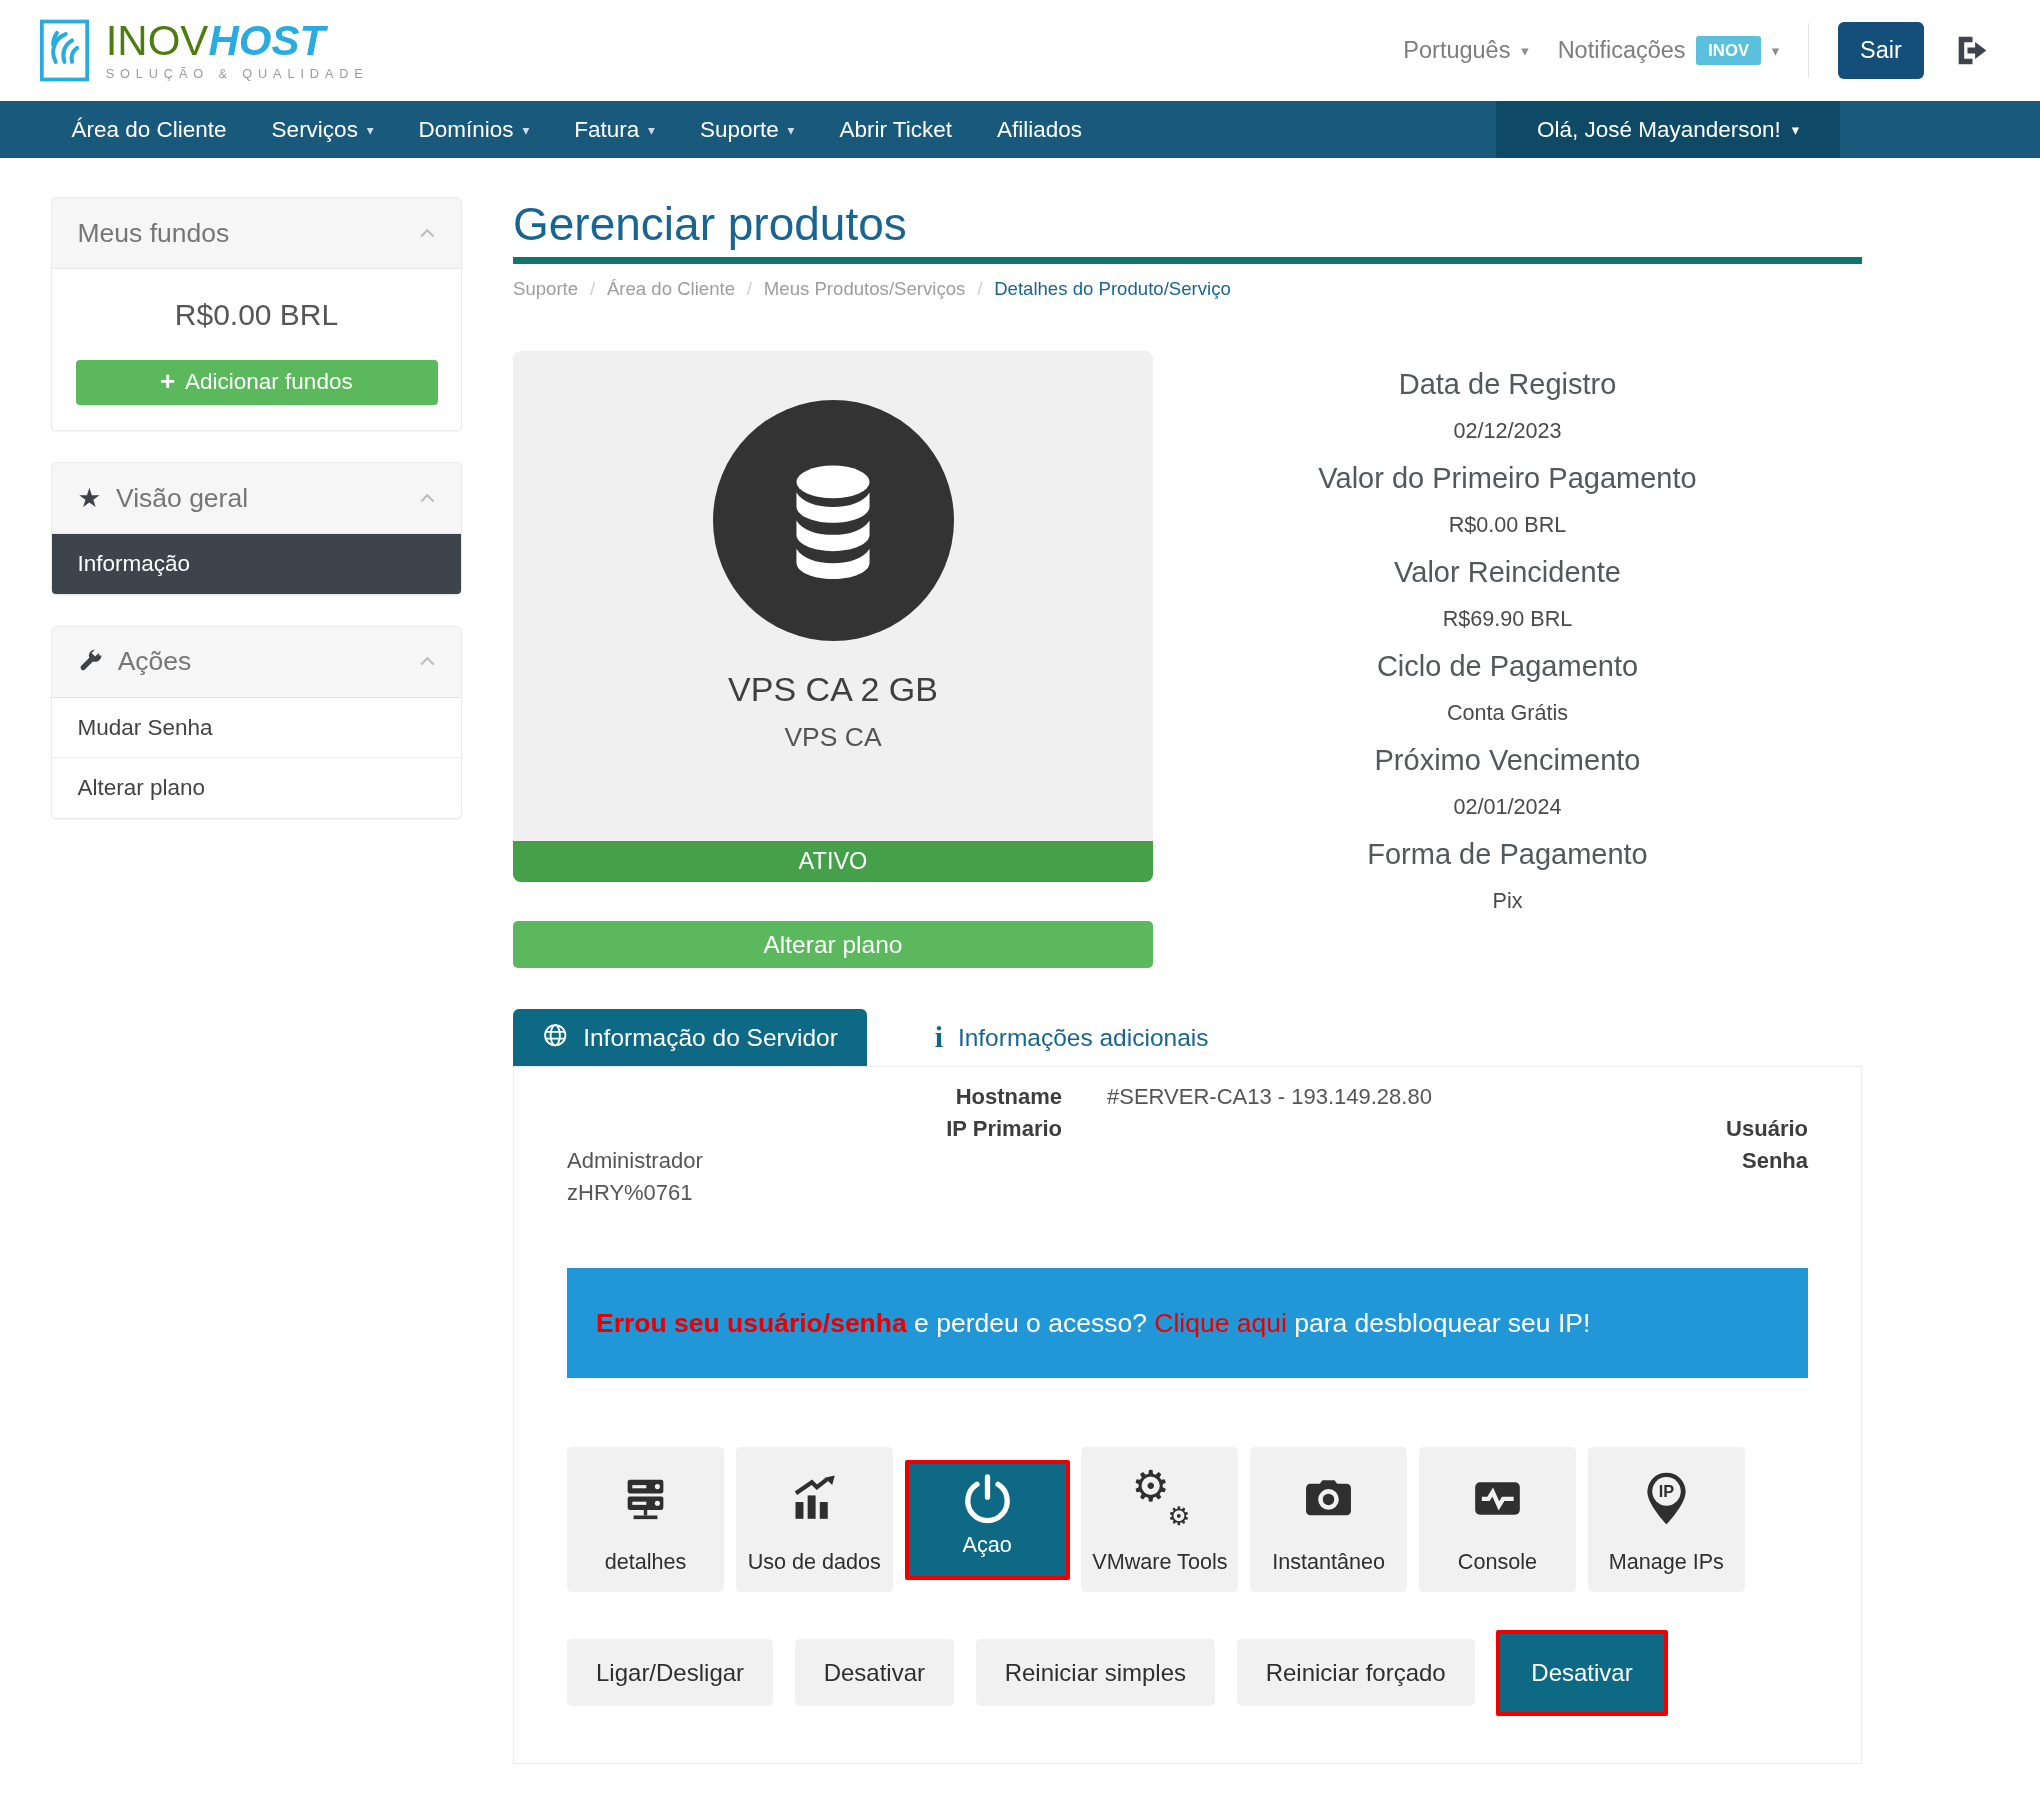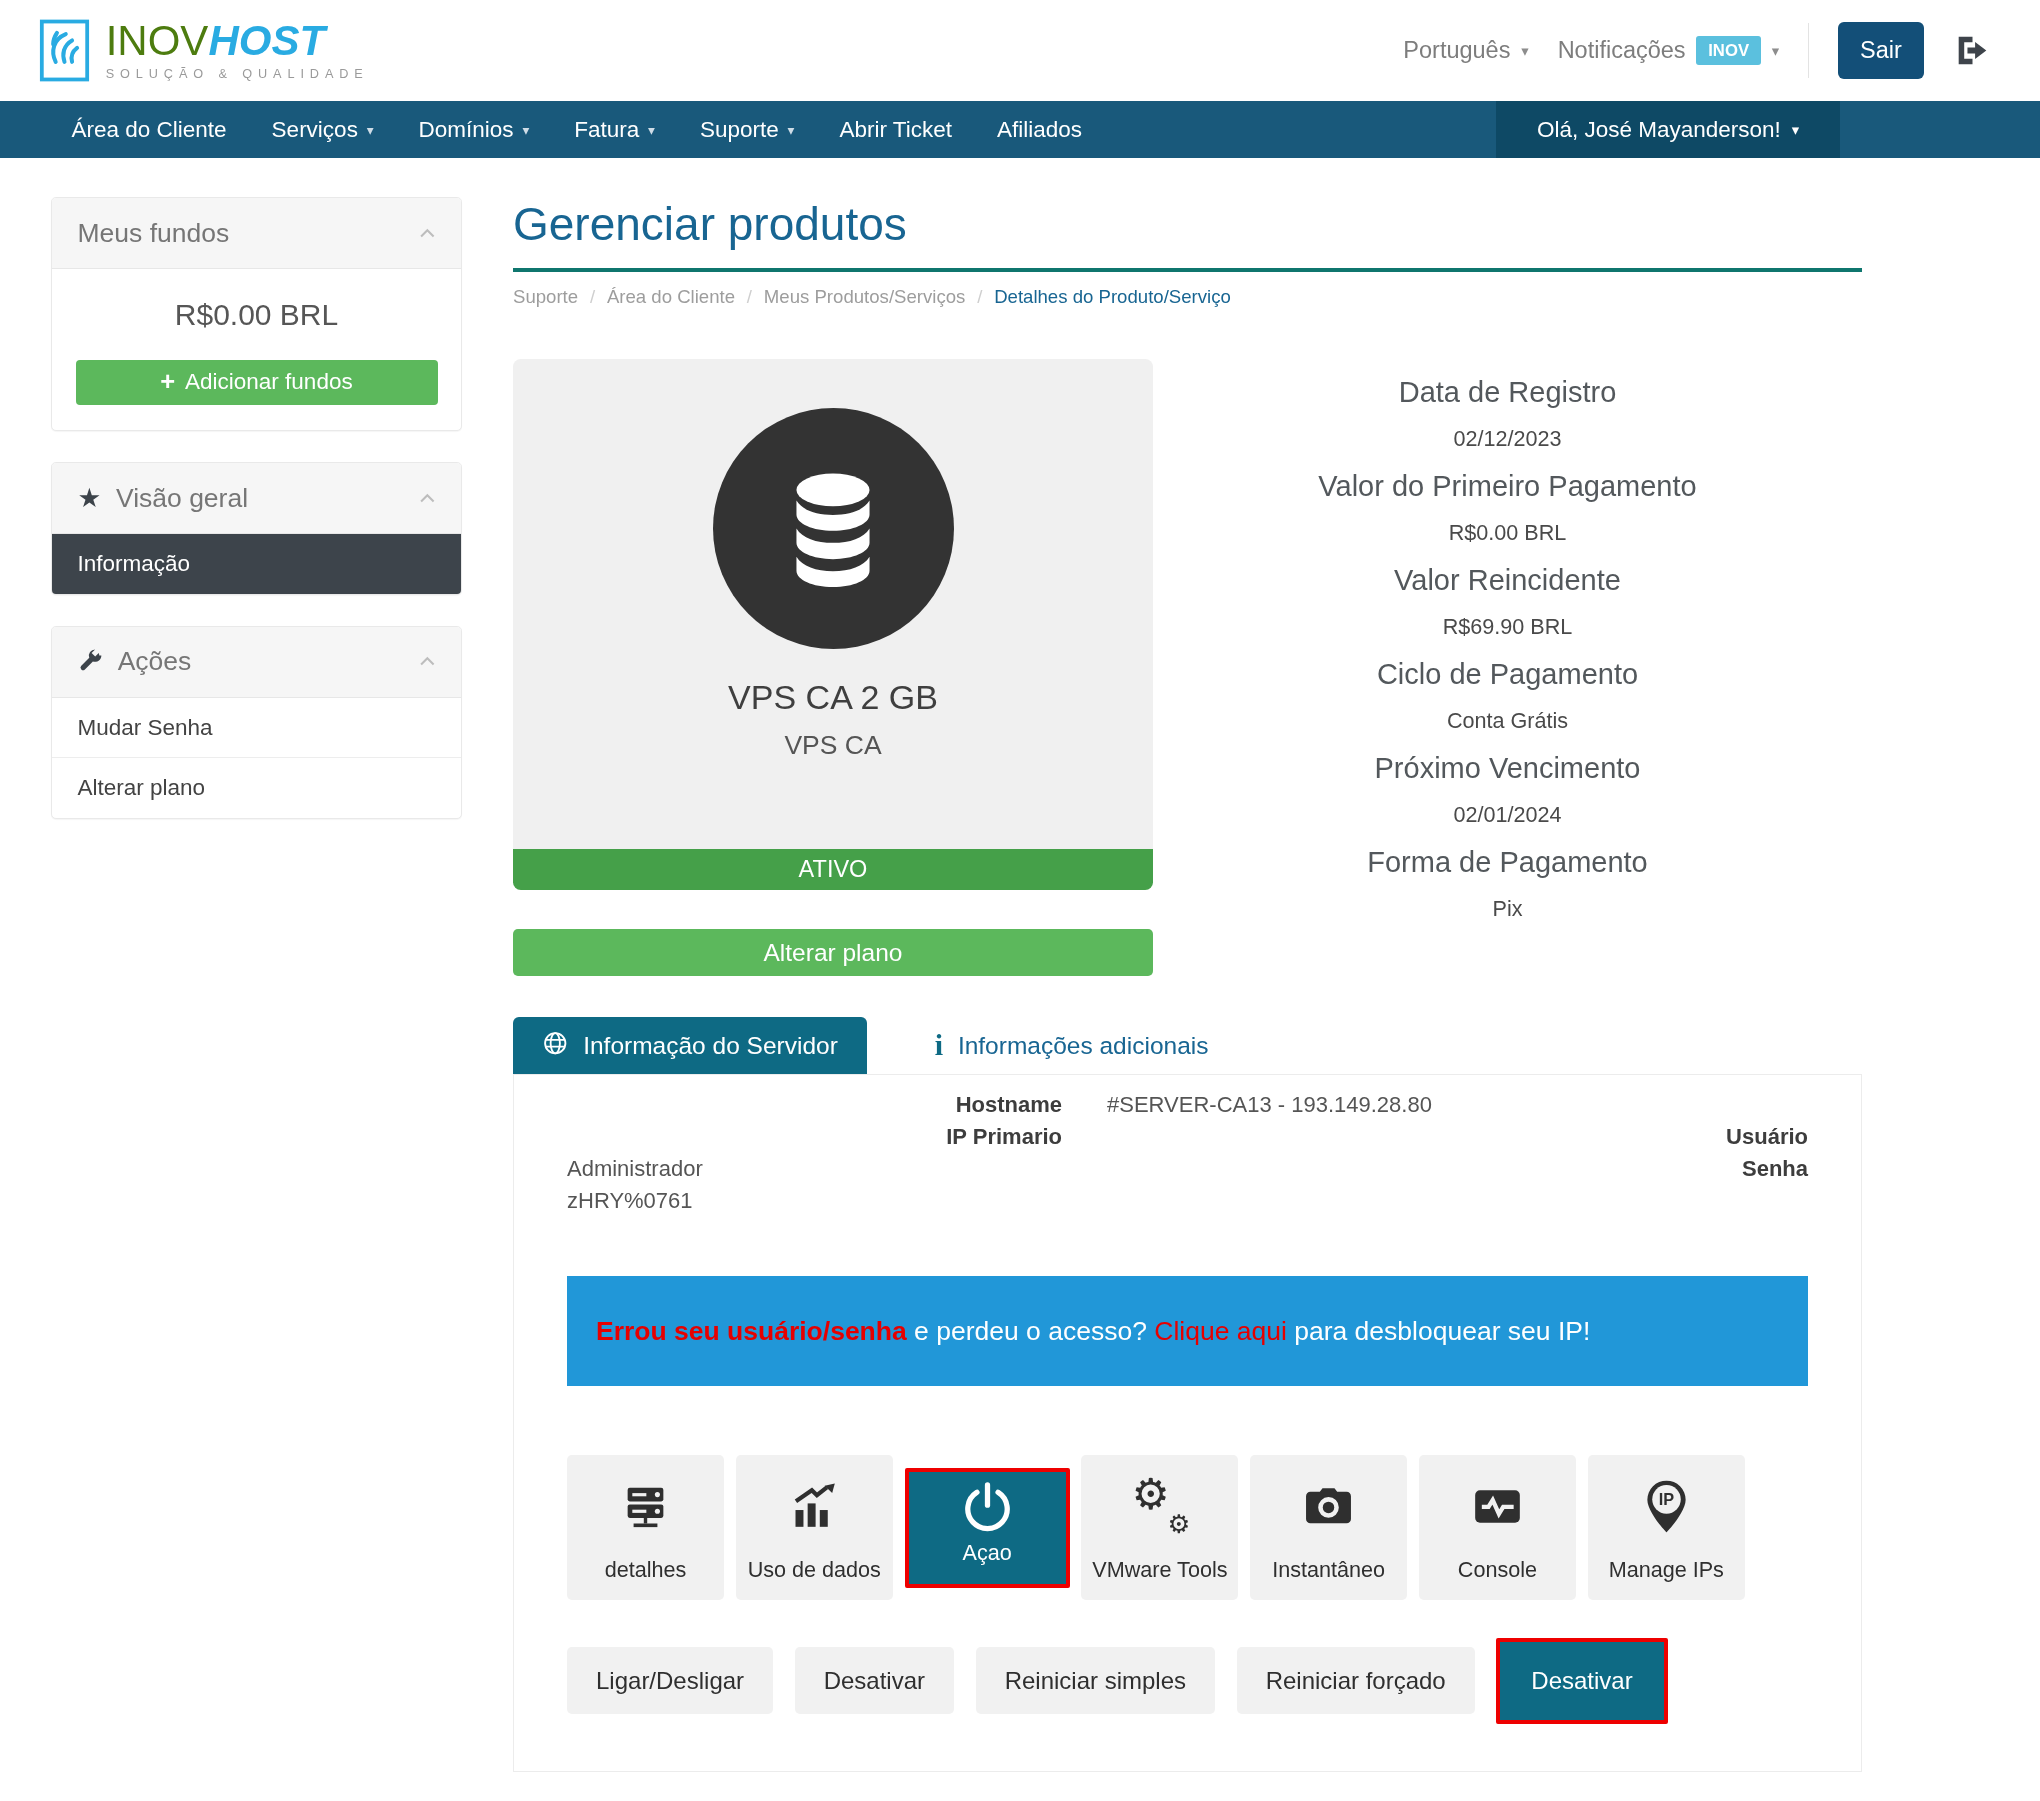--- a/index.html
+++ b/index.html
@@ -46,21 +46,21 @@
   .chev { display:flex; }
   .star-glyph { color:#3c434a; font-size:26.5px; line-height:1; }
   .balance { font-size:30px; color:#565656; text-align:center; padding:29px 0 27.4px; }
   .add-funds { display:flex; align-items:center; justify-content:center; gap:9.8px; margin:0 23.5px 25.5px; height:45px; background:var(--green,#5cb85c); color:#fff; font-size:22.5px; border:none; border-radius:3.9px; width:calc(100% - 47px); }
   .add-funds .plus { font-weight:700; font-size:25.5px; line-height:1; }
   .side-item { font-size:22.5px; color:#434343; padding:16.7px 25.5px; cursor:pointer; }
   .side-item.active { background:var(--sidebar-active-bg,#3d444b); color:#fff; }
   .side-list .side-item + .side-item { border-top:1px solid #ededed; }
 
   
-  .page-title { font-size:46px; font-weight:400; color:var(--link-blue,#186592); margin:0; padding-bottom:17px; border-bottom:4px solid #0f766e; }
+  .page-title { font-size:46px; font-weight:400; color:var(--link-blue,#186592); margin:0; padding-bottom:6px; border-bottom:7px solid #0f766e; }
   .breadcrumb { display:flex; list-style:none; margin:13.7px 0 0; padding:0; font-size:18.6px; color:#9d9d9d; }
   .crumb { cursor:pointer; white-space:nowrap; }
   .crumb + .crumb::before { content:"/"; margin:0 11.8px; color:#cfcfcf; }
   .crumb:last-child { color:var(--link-blue,#186592); }
 
   
   .product-row { display:flex; margin-top:51px; }
   .product-col { width:640px; flex-shrink:0; }
   .product-card { background:#f0f0f0; border-radius:7.8px 7.8px 0 0; text-align:center; padding:49px 0 88px; }
   .db-circle { width:241px; height:241px; border-radius:50%; background:#333; margin:0 auto; display:flex; align-items:center; justify-content:center; }

